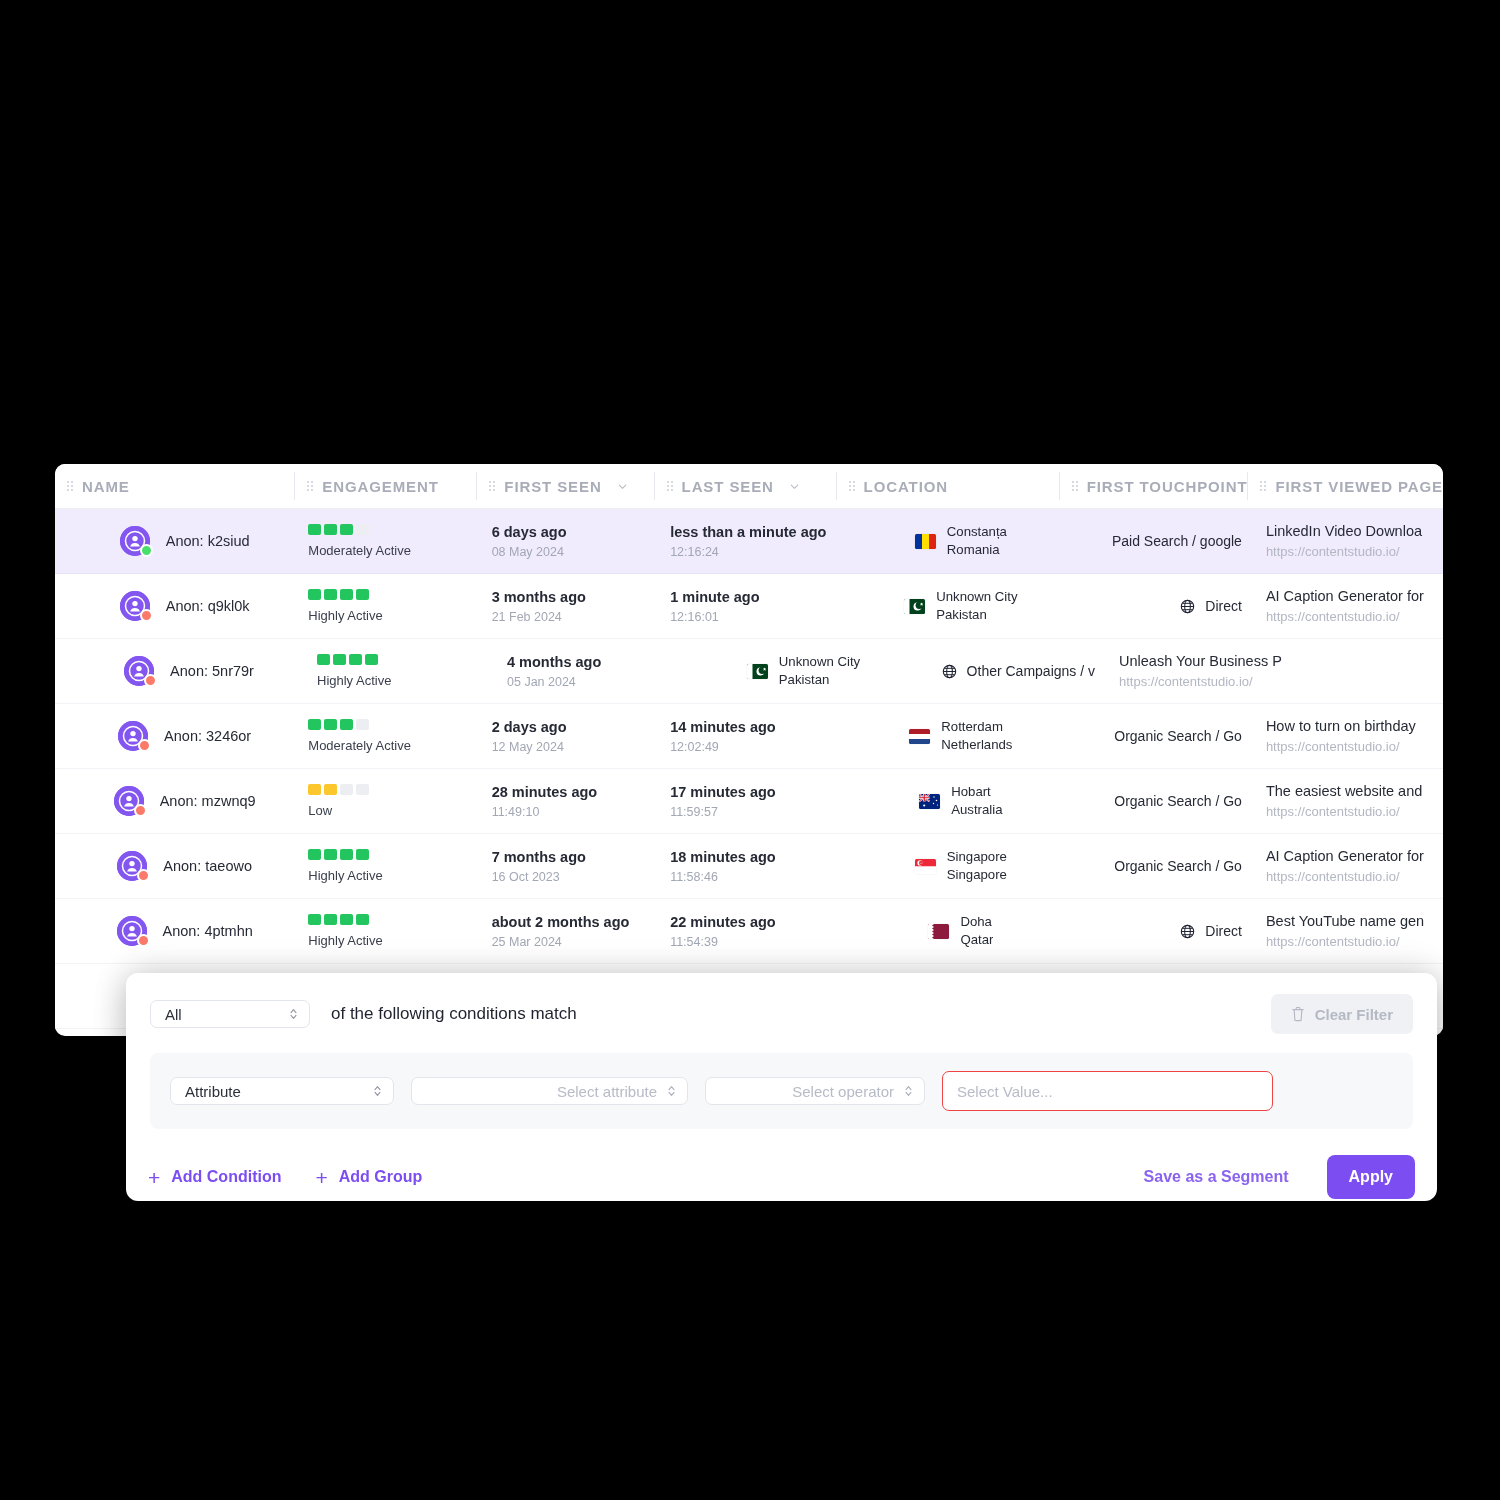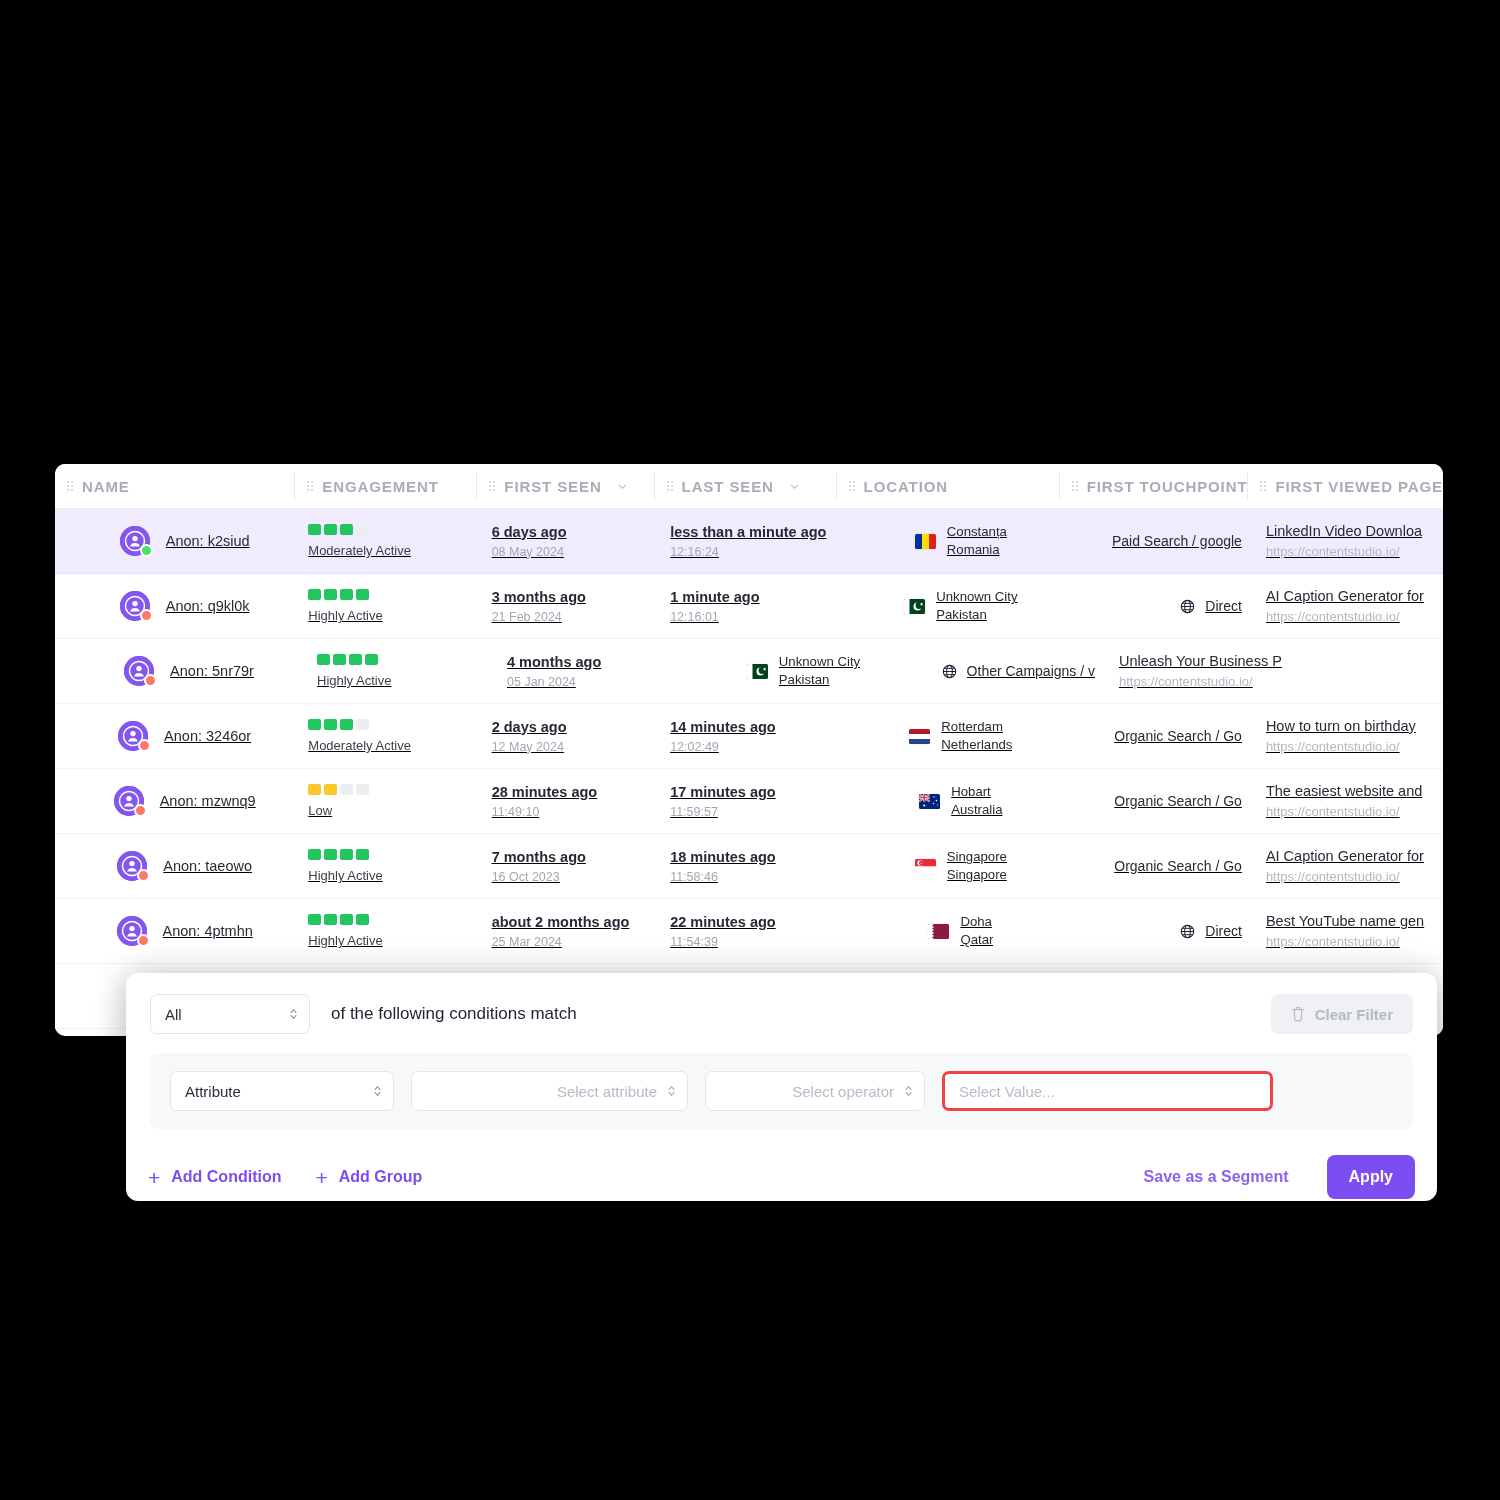--- a/index.html
+++ b/index.html
@@ -65,21 +65,20 @@
   .c-touch  { width: 190px; }
   .c-page   { width: 200px; }
 
   .tbody { position: relative; }
   .row {
     display: flex;
     height: 65px;
     align-items: center;
     border-bottom: 1px solid #f2f3f7;
     background: #ffffff;
-    text-decoration: underline;
   }
   .row.selected { background: #f1ebfe; border-bottom-color: #e9e2fb; }
   .cell {
     height: 65px;
     display: flex;
     flex-direction: column;
     justify-content: center;
     padding-left: 12px;
     overflow: hidden;
   }
@@ -142,21 +141,21 @@
     left: 126px; top: 973px;
     width: 1311px; height: 228px;
     background: #ffffff;
     border-radius: 12px;
     box-shadow: 0 -2px 34px rgba(0,0,0,0.14), 0 10px 34px rgba(0,0,0,0.18);
     overflow: hidden;
   }
   .fp-top { display:flex; align-items:center; padding: 21px 24px 0 24px; }
   .select {
     position: relative;
-    height: 40px;
+    height: 28px;
     border: 1px solid #e3e5ec;
     border-radius: 7px;
     background: #ffffff;
     display:flex; align-items:center;
     padding: 0 30px 0 14px;
     font-size: 15px;
     color: #2b2f3a;
     white-space: nowrap;
   }
   .select.ph { color: #b7bbc6; justify-content: flex-end; }
@@ -187,21 +186,21 @@
     border-radius: 8px;
     height: 76px;
     display:flex; align-items:center; gap: 17px;
     padding: 0 20px;
   }
   .sel-attr-type { width: 224px; }
   .sel-attr { width: 277px; }
   .sel-op { width: 220px; }
   .input-value {
     width: 331px; height: 40px;
-    border: 3px solid #ef4444;
+    border: 1px solid #ef4444;
     border-radius: 7px;
     background:#fff;
     display:flex; align-items:center;
     padding: 0 14px;
     font-size: 15px;
     color:#b7bbc6;
     white-space: nowrap;
   }
 
   .fp-bottom {

